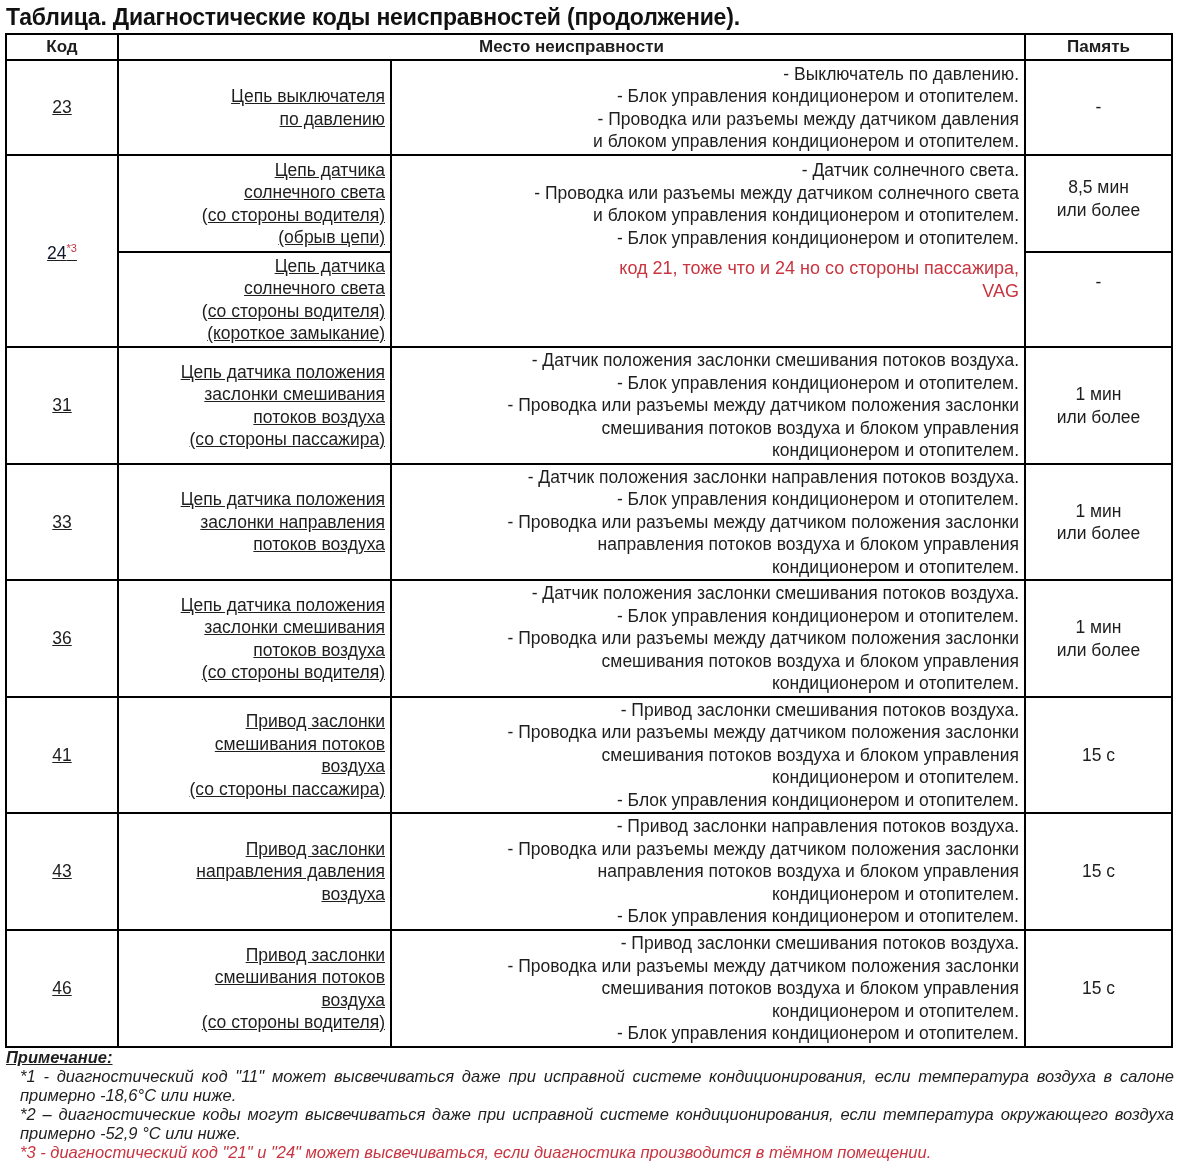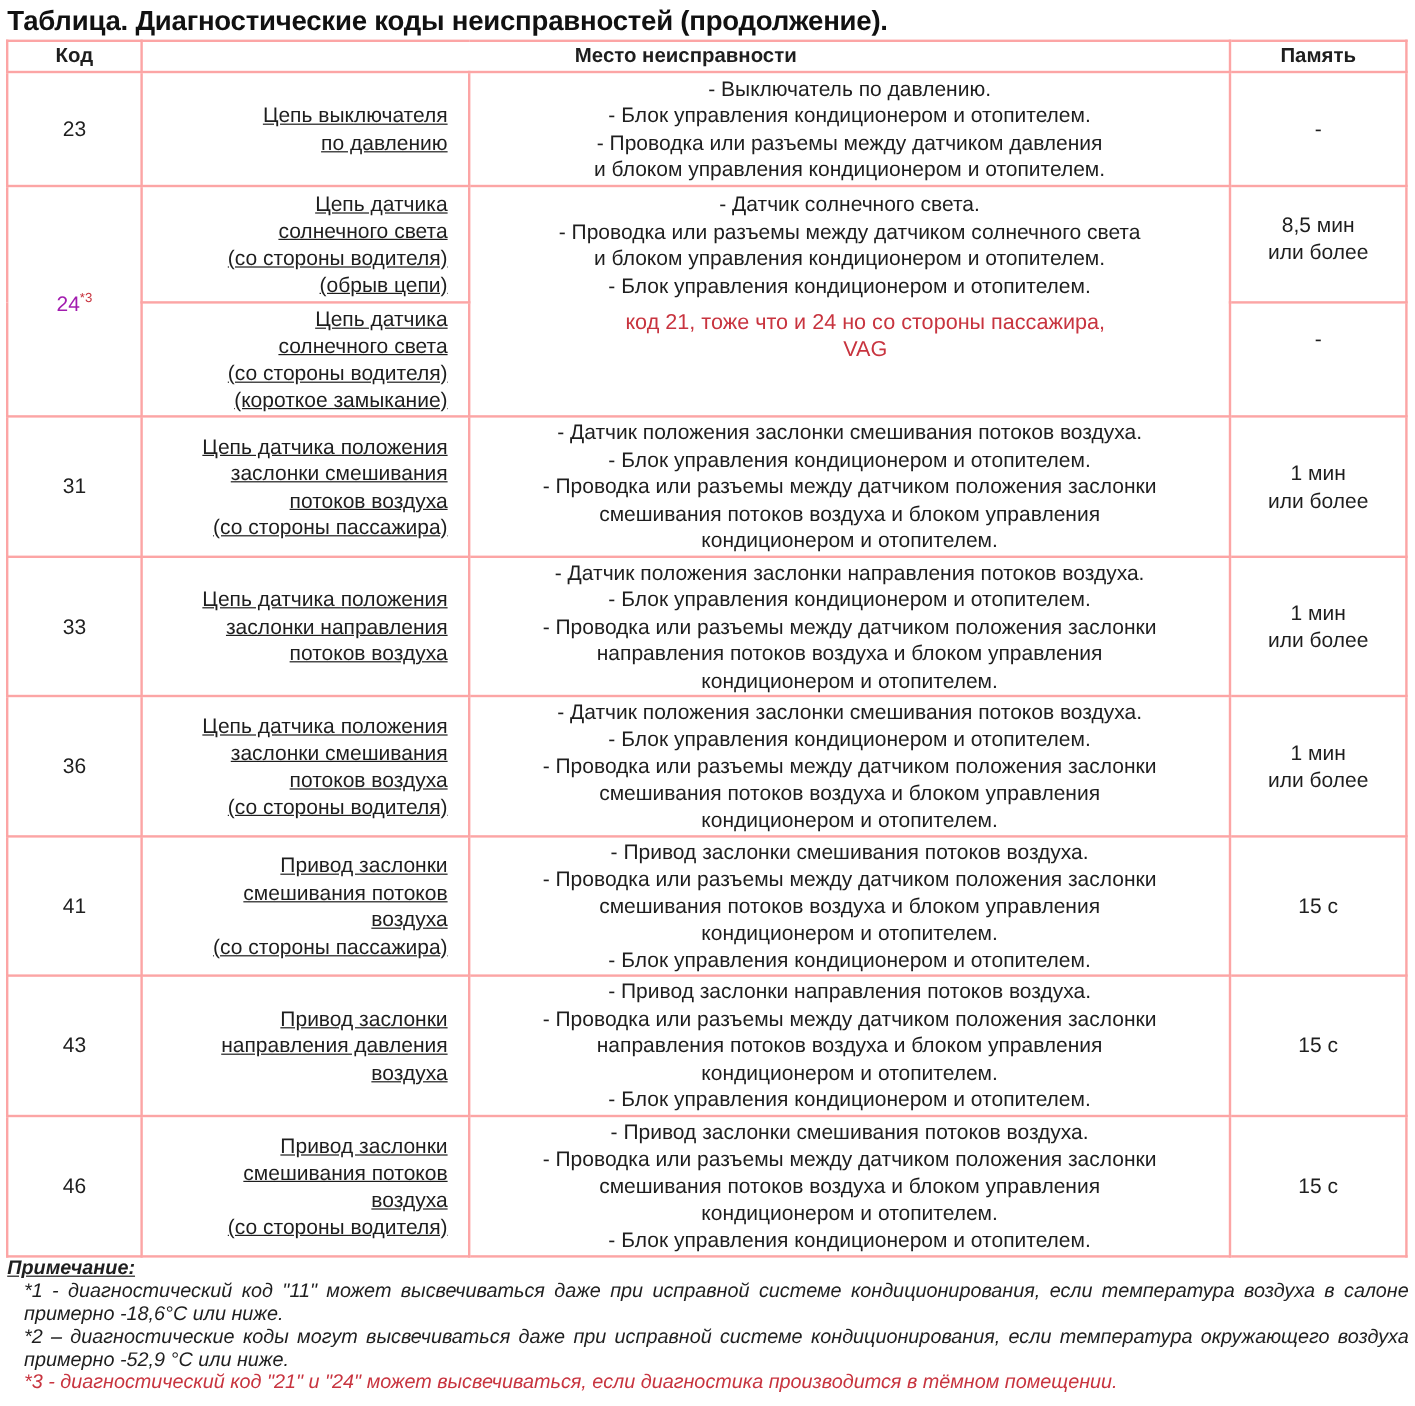--- a/index.html
+++ b/index.html
@@ -10,31 +10,31 @@
   .title {
     position: absolute; left: 6px; top: 4px;
     font-size: 23px; font-weight: bold; letter-spacing: -0.2px; color: #111;
   }
   table.codes {
     position: absolute; left: 5px; top: 33px; width: 1166px;
     border-collapse: collapse; table-layout: fixed;
     font-size: 17.5px; line-height: 22.5px;
   }
   table.codes td, table.codes th {
-    border: 2px solid #fca5a5; padding: 0 17px; vertical-align: middle;
+    border: 2px solid #000000; padding: 0 5px; vertical-align: middle;
   }
   table.codes th { font-size: 17px; font-weight: bold; height: 24px; text-align: center; }
   col.c-code { width: 112px; }
   col.c-circ { width: 273px; }
   col.c-place { width: 634px; }
   col.c-mem { width: 147px; }
-  td.code { text-align: center; }
+  td.code { text-align: center; text-decoration: underline; }
   td.mem { text-align: center; }
   td.circ { text-align: right; text-decoration: underline; }
-  td.place { text-align: center; padding-left: 4px; }
+  td.place { text-align: right; padding-left: 4px; }
   .line { display: block; white-space: nowrap; }
   .red { color: #c8343f; }
   sup.fn { font-size: 11px; vertical-align: 7px; }
   .note-red { color: #c8343f; display: block; margin-top: 8px; padding-left: 26px; font-size: 18px; line-height: 23px; }
   .notes {
     position: absolute; left: 6px; top: 1048px; width: 1168px;
     font-size: 16.5px; line-height: 19px; font-style: italic; color: #1e1e1e;
   }
   .notes .hdr { text-decoration: underline; display: block; font-weight: bold; }
   .notes .n { display: block; padding-left: 14px; text-align: justify; }
@@ -70,21 +70,21 @@
           <span class="line">- Выключатель по давлению.</span>
           <span class="line">- Блок управления кондиционером и отопителем.</span>
           <span class="line">- Проводка или разъемы между датчиком давления</span>
           <span class="line">и блоком управления кондиционером и отопителем.</span>
         </td>
         <td class="mem">
           <span class="line">-</span>
         </td>
       </tr>
       <tr style="height: 97px;">
-        <td class="code" rowspan="2"><span style="color: #a21caf;">24</span><sup class="fn" style="color: rgb(200, 52, 63);">*3</sup></td>
+        <td class="code" rowspan="2"><span style="color: #0f172a;">24</span><sup class="fn" style="color: rgb(200, 52, 63);">*3</sup></td>
         <td class="circ">
           <span class="line">Цепь датчика</span>
           <span class="line">солнечного света</span>
           <span class="line">(со стороны водителя)</span>
           <span class="line">(обрыв цепи)</span>
         </td>
         <td class="place" rowspan="2">
           <div style="margin-top: -40px;">
             <span class="line">- Датчик солнечного света.</span>
             <span class="line">- Проводка или разъемы между датчиком солнечного света</span>

